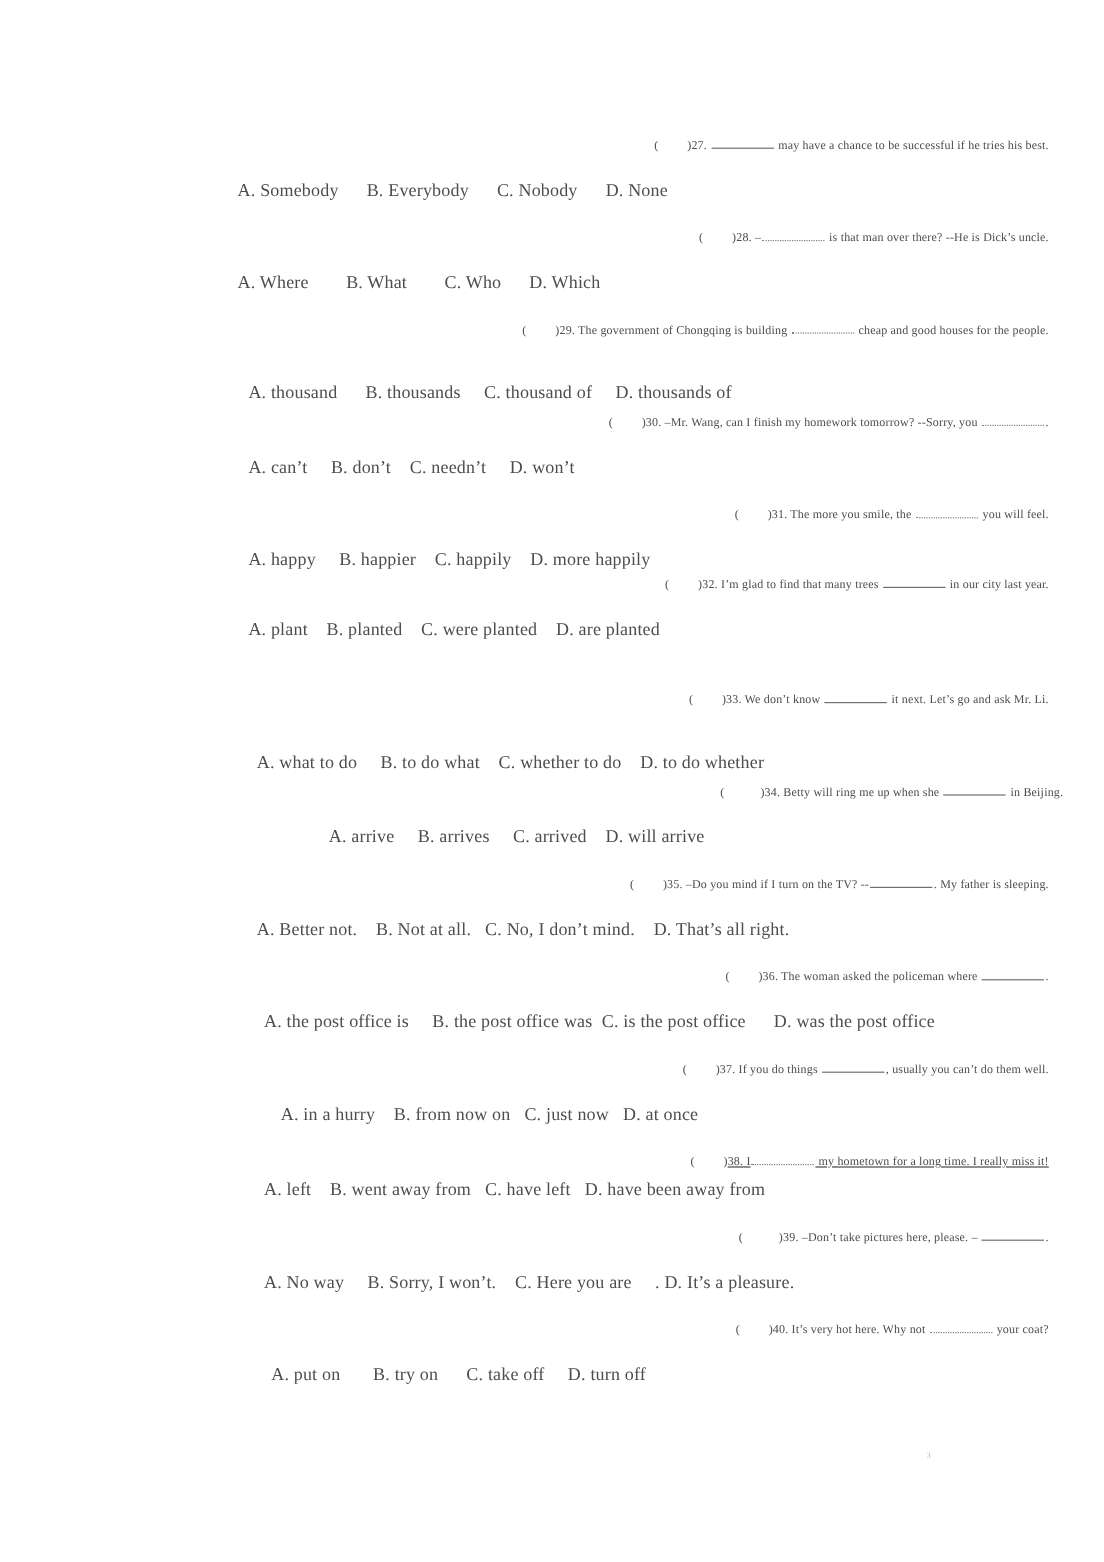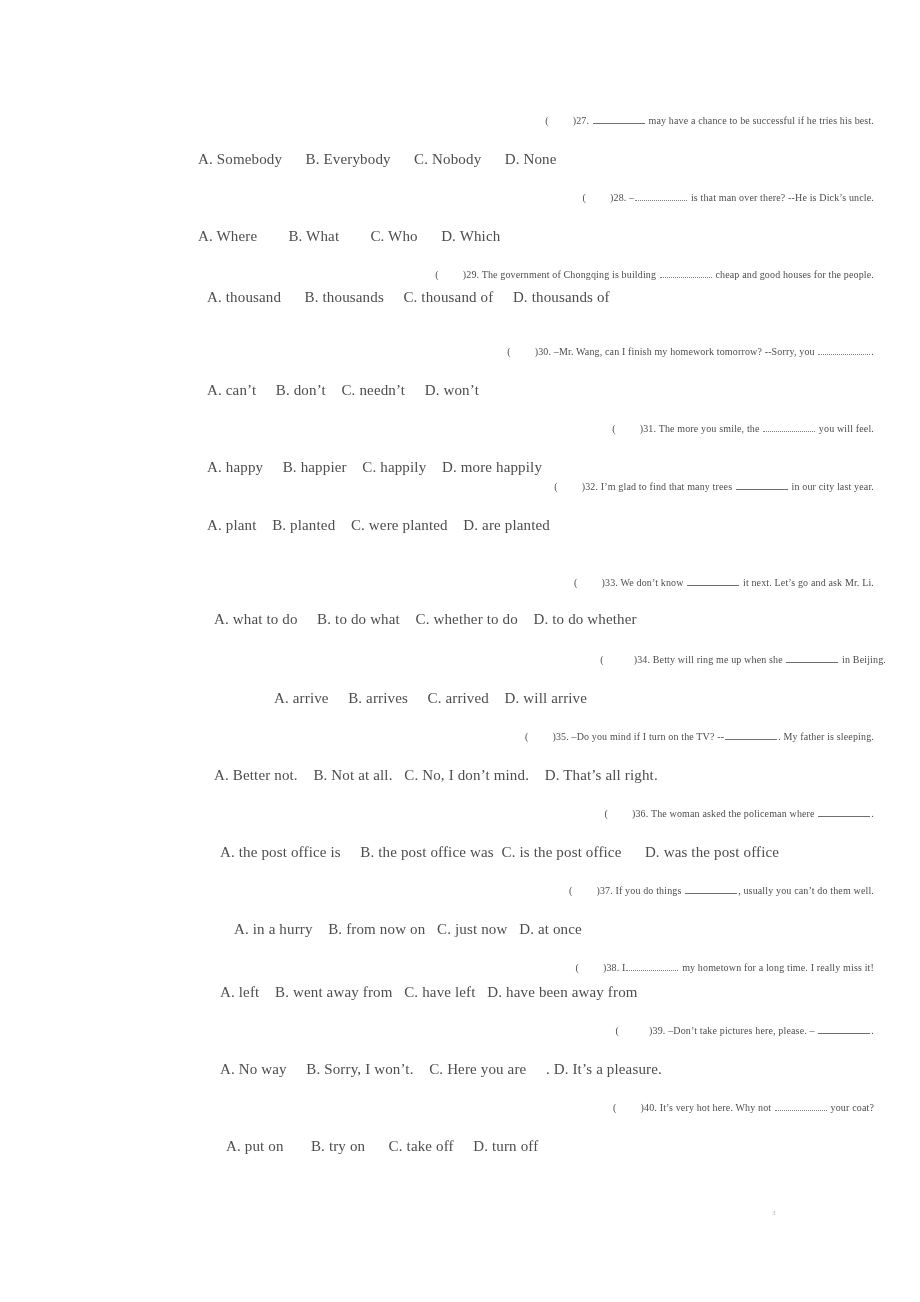--- a/index.html
+++ b/index.html
@@ -103,55 +103,55 @@
       <div class="question-block" style="position: absolute; left: 0px; top: 0px; width: 700px;">
         <div class="stem"><span class="paren-open">(</span><span class="paren-gap" style="width: 24px;"> </span><span class="paren-close">)</span><span>27.</span><span class="stem-text"> </span><span class="blank w-long"></span><span class="stem-text"> may have a chance to be successful if he tries his best.</span></div>
         <div class="options" style="position: absolute; left: 24px; top: 38px;"><span class="opt">A. Somebody</span><span>      </span><span class="opt">B. Everybody</span><span>      </span><span class="opt">C. Nobody</span><span>      </span><span class="opt">D. None</span></div>
       </div>
       <div class="question-block" style="position: absolute; left: 0px; top: 77px; width: 700px;">
         <div class="stem"><span class="paren-open">(</span><span class="paren-gap" style="width: 24px;"> </span><span class="paren-close">)</span><span>28.</span><span class="stem-text"> –</span><span class="blank w-long w-dotted"></span><span class="stem-text"> is that man over there? --He is Dick’s uncle.</span></div>
         <div class="options" style="position: absolute; left: 24px; top: 38px;"><span class="opt">A. Where</span><span>        </span><span class="opt">B. What</span><span>        </span><span class="opt">C. Who</span><span>      </span><span class="opt">D. Which</span></div>
       </div>
       <div class="question-block" style="position: absolute; left: 0px; top: 154px; width: 700px;">
         <div class="stem"><span class="paren-open">(</span><span class="paren-gap" style="width: 24px;"> </span><span class="paren-close">)</span><span>29.</span><span class="stem-text"> The government of Chongqing is building </span><span class="blank w-long w-dotted"></span><span class="stem-text"> cheap and good houses for the people.</span></div>
-        <div class="options" style="position: absolute; left: 33px; top: 22px; text-align: right;"><span class="opt">A. thousand</span><span>      </span><span class="opt">B. thousands</span><span>     </span><span class="opt">C. thousand of</span><span>     </span><span class="opt">D. thousands of</span></div>
+        <div class="options" style="position: absolute; left: 33px; top: 53px; text-align: right;"><span class="opt">A. thousand</span><span>      </span><span class="opt">B. thousands</span><span>     </span><span class="opt">C. thousand of</span><span>     </span><span class="opt">D. thousands of</span></div>
       </div>
       <div class="question-block" style="position: absolute; left: 0px; top: 231px; width: 700px;">
         <div class="stem"><span class="paren-open">(</span><span class="paren-gap" style="width: 24px;"> </span><span class="paren-close">)</span><span>30.</span><span class="stem-text"> –Mr. Wang, can I finish my homework tomorrow? --Sorry, you </span><span class="blank w-long w-dotted"></span><span class="stem-text">.</span></div>
         <div class="options" style="position: absolute; left: 33px; top: 38px;"><span class="opt">A. can’t</span><span>     </span><span class="opt">B. don’t</span><span>    </span><span class="opt">C. needn’t</span><span>     </span><span class="opt">D. won’t</span></div>
       </div>
       <div class="question-block" style="position: absolute; left: 0px; top: 308px; width: 700px;">
         <div class="stem"><span class="paren-open">(</span><span class="paren-gap" style="width: 24px;"> </span><span class="paren-close">)</span><span>31.</span><span class="stem-text"> The more you smile, the </span><span class="blank w-long w-dotted"></span><span class="stem-text"> you will feel.</span></div>
         <div class="options" style="position: absolute; left: 33px; top: 38px;"><span class="opt">A. happy</span><span>     </span><span class="opt">B. happier</span><span>    </span><span class="opt">C. happily</span><span>    </span><span class="opt">D. more happily</span></div>
       </div>
       <div class="question-block" style="position: absolute; left: 0px; top: 366px; width: 700px;">
         <div class="stem"><span class="paren-open">(</span><span class="paren-gap" style="width: 24px;"> </span><span class="paren-close">)</span><span>32.</span><span class="stem-text"> I’m glad to find that many trees </span><span class="blank w-long"></span><span class="stem-text"> in our city last year.</span></div>
         <div class="options" style="position: absolute; left: 33px; top: 38px;"><span class="opt">A. plant</span><span>    </span><span class="opt">B. planted</span><span>    </span><span class="opt">C. were planted</span><span>    </span><span class="opt">D. are planted</span></div>
       </div>
       <div class="question-block" style="position: absolute; left: 0px; top: 462px; width: 700px;">
         <div class="stem"><span class="paren-open">(</span><span class="paren-gap" style="width: 24px;"> </span><span class="paren-close">)</span><span>33.</span><span class="stem-text"> We don’t know </span><span class="blank w-long"></span><span class="stem-text"> it next. Let’s go and ask Mr. Li.</span></div>
-        <div class="options" style="position: absolute; left: 40px; top: 36px;"><span class="opt">A. what to do</span><span>     </span><span class="opt">B. to do what</span><span>    </span><span class="opt">C. whether to do</span><span>    </span><span class="opt">D. to do whether</span></div>
+        <div class="options" style="position: absolute; left: 40px; top: 53px;"><span class="opt">A. what to do</span><span>     </span><span class="opt">B. to do what</span><span>    </span><span class="opt">C. whether to do</span><span>    </span><span class="opt">D. to do whether</span></div>
       </div>
       <div class="question-block" style="position: absolute; left: 12px; top: 539px; width: 700px;">
         <div class="stem"><span class="paren-open">(</span><span class="paren-gap" style="width: 30px;"> </span><span class="paren-close">)</span><span>34.</span><span class="stem-text"> Betty will ring me up when she </span><span class="blank w-long"></span><span class="stem-text"> in Beijing.</span></div>
         <div class="options" style="position: absolute; left: 40px; top: 38px; margin-left: 48px;"><span class="opt">A. arrive</span><span>     </span><span class="opt">B. arrives</span><span>     </span><span class="opt">C. arrived</span><span>    </span><span class="opt">D. will arrive</span></div>
       </div>
       <div class="question-block" style="position: absolute; left: 0px; top: 616px; width: 700px;">
         <div class="stem"><span class="paren-open">(</span><span class="paren-gap" style="width: 24px;"> </span><span class="paren-close">)</span><span>35.</span><span class="stem-text"> –Do you mind if I turn on the TV? --</span><span class="blank w-long"></span><span class="stem-text">. My father is sleeping.</span></div>
         <div class="options" style="position: absolute; left: 40px; top: 38px;"><span class="opt">A. Better not.</span><span>    </span><span class="opt">B. Not at all.</span><span>   </span><span class="opt">C. No, I don’t mind.</span><span>    </span><span class="opt">D. That’s all right.</span></div>
       </div>
       <div class="question-block" style="position: absolute; left: 0px; top: 693px; width: 700px;">
         <div class="stem"><span class="paren-open">(</span><span class="paren-gap" style="width: 24px;"> </span><span class="paren-close">)</span><span>36.</span><span class="stem-text"> The woman asked the policeman where </span><span class="blank w-long"></span><span class="stem-text">.</span></div>
         <div class="options" style="position: absolute; left: 46px; top: 38px;"><span class="opt">A. the post office is</span><span>     </span><span class="opt">B. the post office was</span><span>  </span><span class="opt">C. is the post office</span><span>      </span><span class="opt">D. was the post office</span></div>
       </div>
       <div class="question-block" style="position: absolute; left: 0px; top: 770px; width: 700px;">
         <div class="stem"><span class="paren-open">(</span><span class="paren-gap" style="width: 24px;"> </span><span class="paren-close">)</span><span>37.</span><span class="stem-text"> If you do things </span><span class="blank w-long"></span><span class="stem-text">, usually you can’t do them well.</span></div>
         <div class="options" style="position: absolute; left: 60px; top: 38px;"><span class="opt">A. in a hurry</span><span>    </span><span class="opt">B. from now on</span><span>   </span><span class="opt">C. just now</span><span>   </span><span class="opt">D. at once</span></div>
       </div>
-      <div class="question-block" style="position: absolute; left: 0px; top: 847px; width: 700px;">
+      <div class="question-block" style="position: absolute; left: 0px; top: 847px; width: 700px; text-decoration: underline;">
         <div class="stem"><span class="paren-open">(</span><span class="paren-gap" style="width: 24px;"> </span><span class="paren-close">)</span><span>38.</span><span class="stem-text"> I</span><span class="blank w-long w-dotted"></span><span class="stem-text"> my hometown for a long time. I really miss it!</span></div>
         <div class="options" style="position: absolute; left: 46px; top: 24px;"><span class="opt">A. left</span><span>    </span><span class="opt">B. went away from</span><span>   </span><span class="opt">C. have left</span><span>   </span><span class="opt">D. have been away from</span></div>
       </div>
       <div class="question-block" style="position: absolute; left: 0px; top: 910px; width: 700px;">
         <div class="stem"><span class="paren-open">(</span><span class="paren-gap" style="width: 30px;"> </span><span class="paren-close">)</span><span>39.</span><span class="stem-text"> –Don’t take pictures here, please. – </span><span class="blank w-long"></span><span class="stem-text">.</span></div>
         <div class="options" style="position: absolute; left: 46px; top: 38px;"><span class="opt">A. No way</span><span>     </span><span class="opt">B. Sorry, I won’t.</span><span>    </span><span class="opt">C. Here you are</span><span>     </span><span class="opt">. D. It’s a pleasure.</span></div>
       </div>
       <div class="question-block" style="position: absolute; left: 0px; top: 987px; width: 700px;">
         <div class="stem"><span class="paren-open">(</span><span class="paren-gap" style="width: 24px;"> </span><span class="paren-close">)</span><span>40.</span><span class="stem-text"> It’s very hot here. Why not </span><span class="blank w-long w-dotted"></span><span class="stem-text"> your coat?</span></div>
         <div class="options" style="position: absolute; left: 52px; top: 38px;"><span class="opt">A. put on</span><span>       </span><span class="opt">B. try on</span><span>      </span><span class="opt">C. take off</span><span>     </span><span class="opt">D. turn off</span></div>

